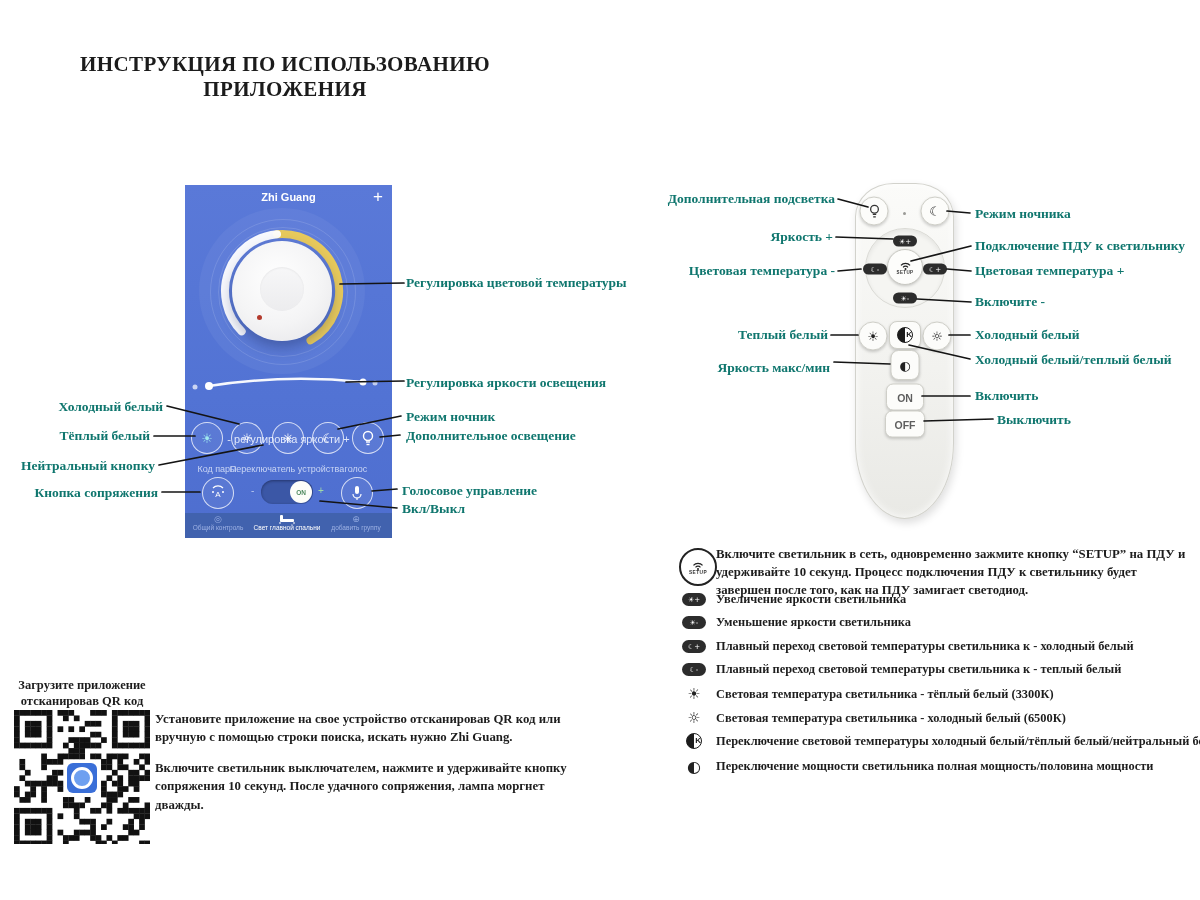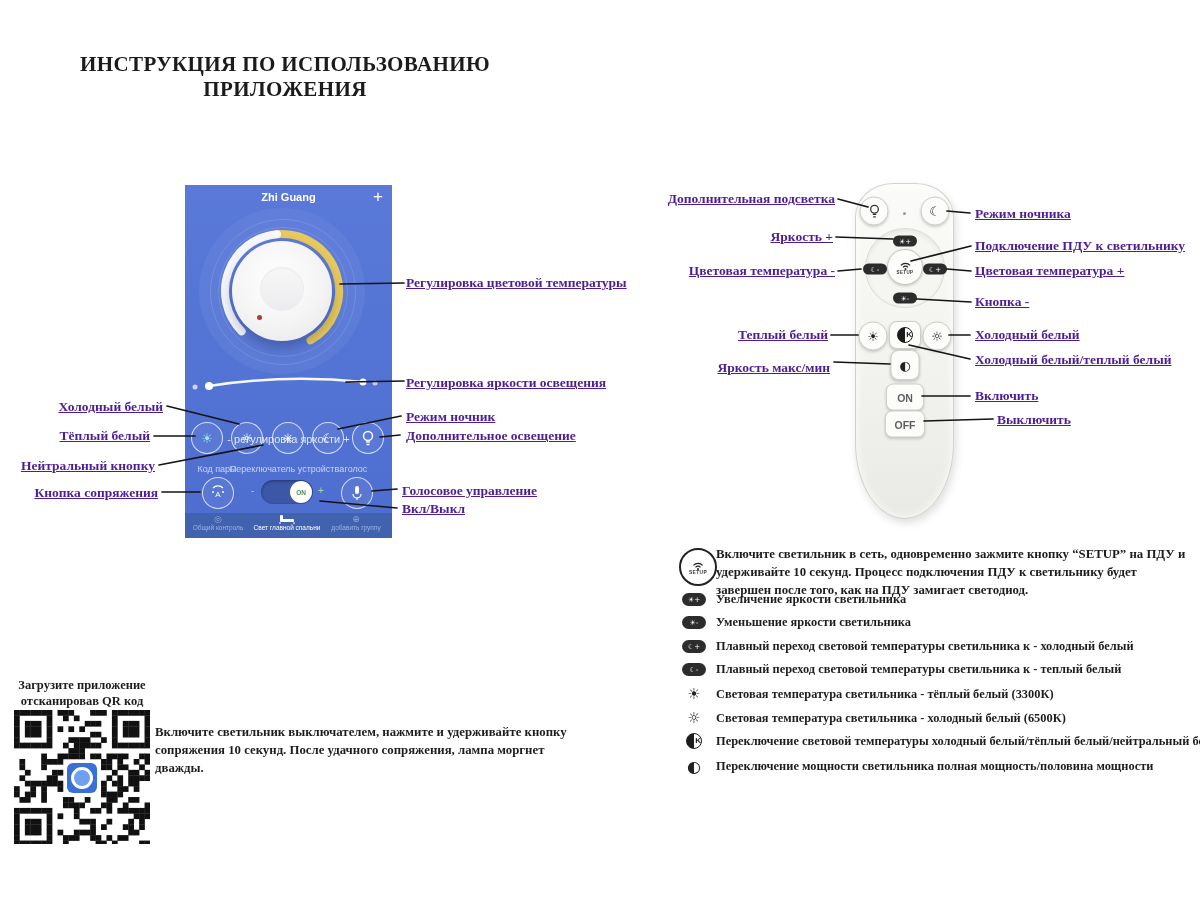--- a/index.html
+++ b/index.html
@@ -1,21 +1,21 @@
 <!DOCTYPE html>
 <html><head>
 <meta charset="utf-8">
 <style>
   html,body{margin:0;padding:0;}
   #page{position:relative;width:1200px;height:844px;background:#ffffff;overflow:hidden;
         font-family:"Liberation Serif", serif;}
   .title{position:absolute;font:700 21px "Liberation Serif", serif;color:#1b1b1b;
          text-align:center;letter-spacing:.4px;}
-  .lbl{position:absolute;font:700 13.5px "Liberation Serif", serif;color:#4c1d95;
-       white-space:nowrap;transform:translateY(-50%);text-decoration:underline;}
+  .lbl{position:absolute;font:700 13.5px "Liberation Serif", serif;color:#0f766e;
+       white-space:nowrap;transform:translateY(-50%);}
   .lbl.ra{text-align:right;}
   
   #phone{position:absolute;left:185px;top:185px;width:207px;height:353px;
          background:linear-gradient(180deg,#5a79d8 0%,#5273d4 60%,#4e6ecf 100%);
          font-family:"Liberation Sans", sans-serif;}
   .app-header-title{position:absolute;top:6px;left:0;width:100%;text-align:center;
          font:600 11px "Liberation Sans",sans-serif;color:#fff;}
   .app-plus{position:absolute;top:2px;right:9px;font:300 17px "Liberation Sans",sans-serif;color:#fff;}
   .ring{position:absolute;border-radius:50%;border:1.5px solid rgba(255,255,255,.13);}
   .glow{position:absolute;border-radius:50%;background:rgba(255,255,255,.05);}
@@ -250,21 +250,21 @@
 
   <div class="lbl ra" style="right:365px;top:199px;">Дополнительная подсветка</div>
   <div class="lbl ra" style="right:367px;top:237px;">Яркость +</div>
   <div class="lbl ra" style="right:365px;top:271px;">Цветовая температура -</div>
   <div class="lbl ra" style="right:372px;top:335px;">Теплый белый</div>
   <div class="lbl ra" style="right:370px;top:368px;">Яркость макс/мин</div>
 
   <div class="lbl" style="left:975px;top:214px;">Режим ночника</div>
   <div class="lbl" style="left:975px;top:246px;">Подключение ПДУ к светильнику</div>
   <div class="lbl" style="left:975px;top:271px;">Цветовая температура +</div>
-  <div class="lbl" style="left:975px;top:302px;">Кнопка -</div>
+  <div class="lbl" style="left:975px;top:302px;">Включите -</div>
   <div class="lbl" style="left:975px;top:335px;">Холодный белый</div>
   <div class="lbl" style="left:975px;top:360px;">Холодный белый/теплый белый</div>
   <div class="lbl" style="left:975px;top:396px;">Включить</div>
   <div class="lbl" style="left:997px;top:420px;">Выключить</div>
 
   <div class="para" style="left:12px;top:678px;width:140px;text-align:center;font-size:12.5px;line-height:1.25;">
     <div>Загрузите приложение</div>
     <div>отсканировав QR код</div>
   </div>
   <div id="qr-box">
@@ -537,20 +537,21 @@
         <rect x="87.04" y="130.56" width="5.74" height="5.74" fill="#111"></rect>
         <rect x="97.92" y="130.56" width="5.74" height="5.74" fill="#111"></rect>
         <rect x="125.12" y="130.56" width="5.74" height="5.74" fill="#111"></rect>
         <rect x="130.56" y="130.56" width="5.74" height="5.74" fill="#111"></rect>
       </svg>
     <div id="qr-logo">
         <div></div>
       </div>
   </div>
   <div class="para" style="left:155px;top:710px;width:432px;">
+    <div>Установите приложение на свое устройство отсканировав QR код или вручную с помощью строки поиска, искать нужно Zhi Guang.</div>
     <div style="margin-top:13px;">Включите светильник выключателем, нажмите и удерживайте кнопку сопряжения 10 секунд. После удачного сопряжения, лампа моргнет дважды.</div>
   </div>
 
   <div id="setup-badge">
     <svg width="14" height="10" viewBox="0 0 14 11">
       <path d="M2,6 A6.5,6.5 0 0 1 12,6" stroke="#222" stroke-width="1.3" fill="none"></path>
       <path d="M4.3,8 A3.6,3.6 0 0 1 9.7,8" stroke="#222" stroke-width="1.3" fill="none"></path>
       <circle cx="7" cy="9.8" r="1.1" fill="#222"></circle>
     </svg>
     <span class="setup-word" style="font-size:4.8px;">SETUP</span>

